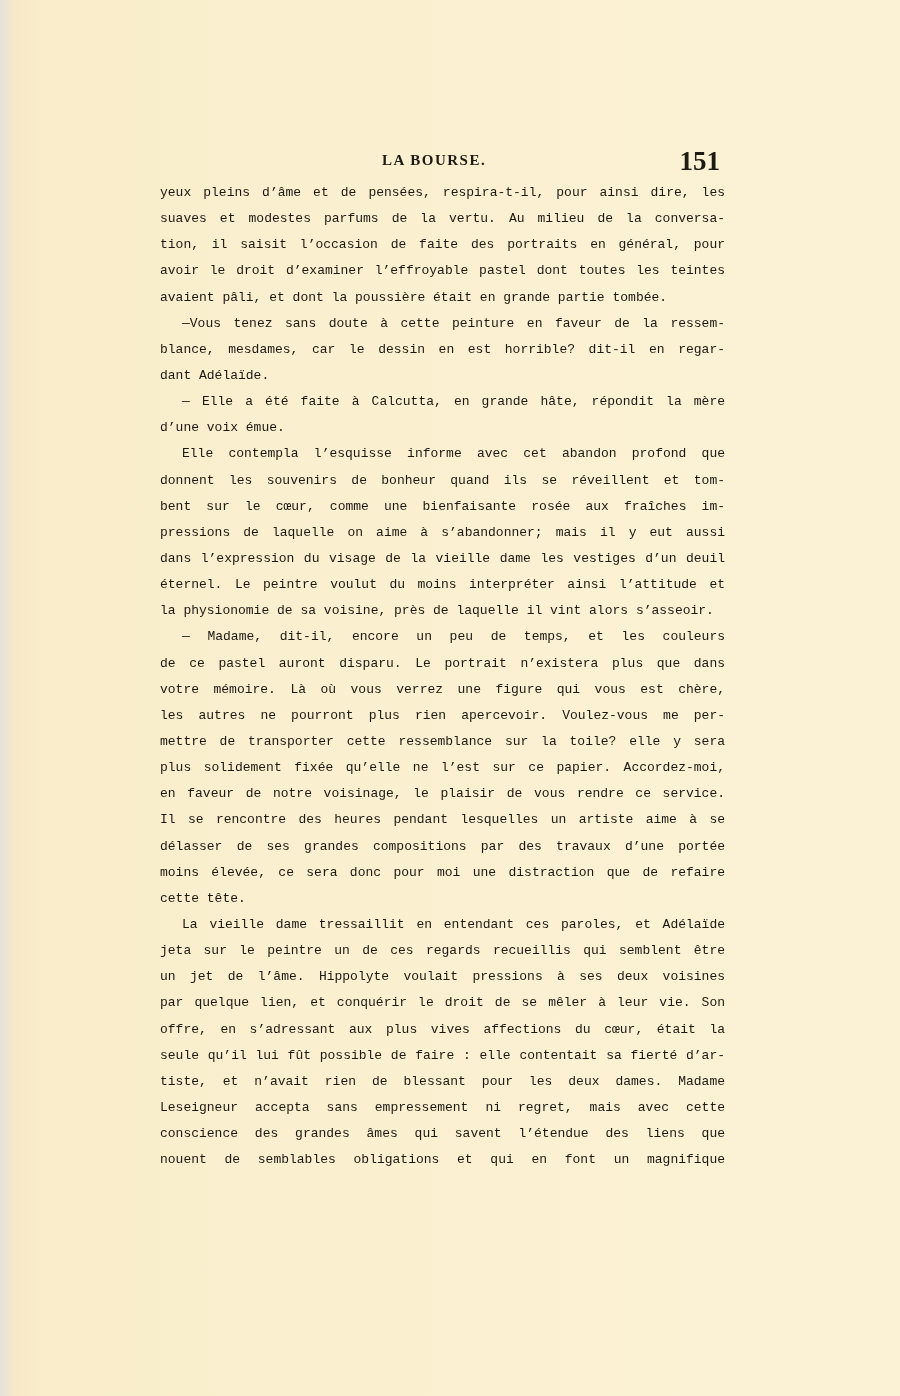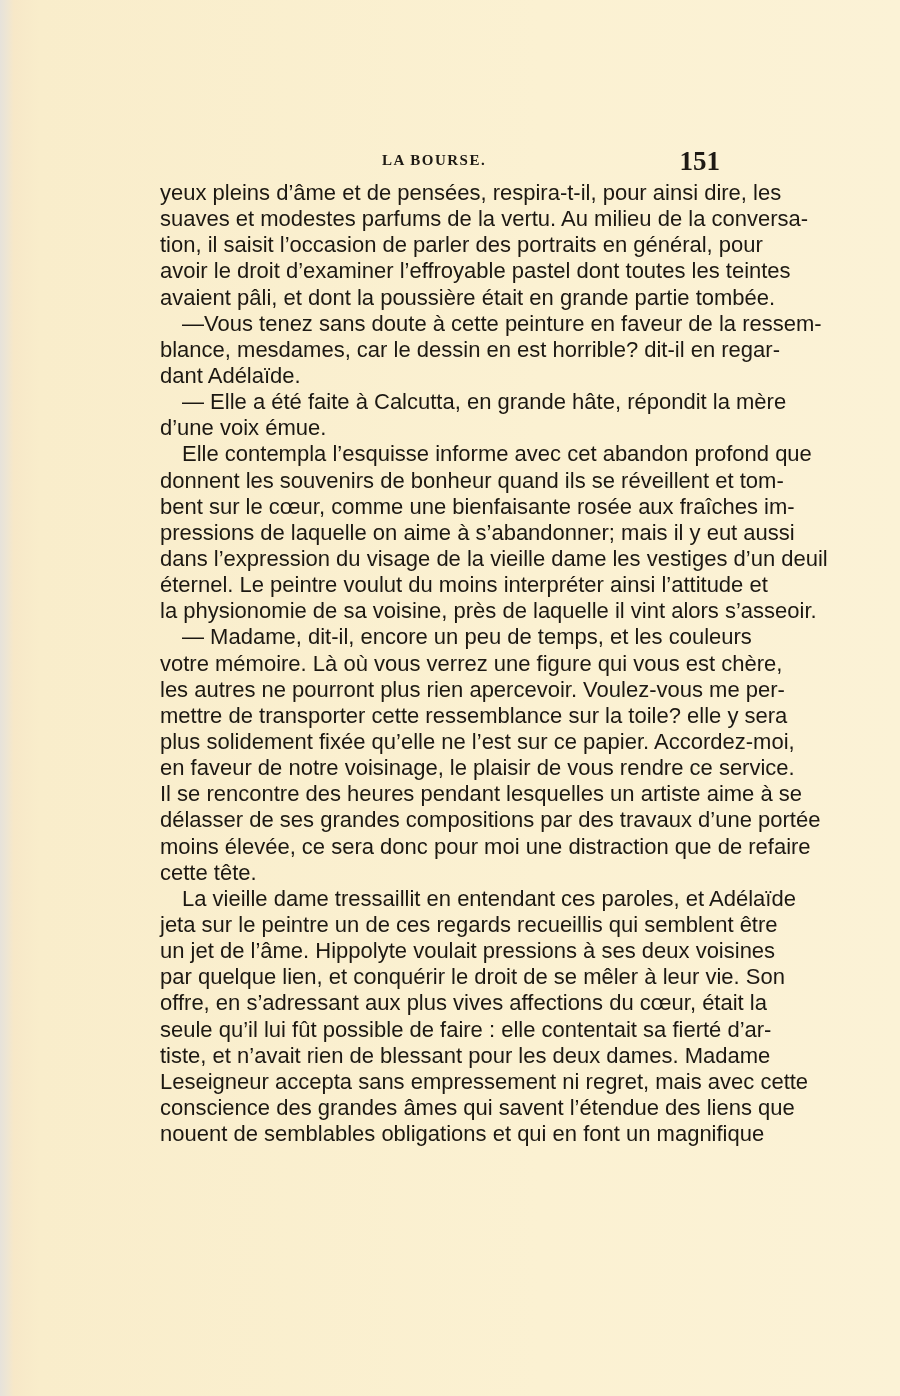--- a/index.html
+++ b/index.html
@@ -19,22 +19,22 @@
   .running-title {
     position: absolute; left: 222px; top: 4px;
     font-size: 15px; font-weight: bold; letter-spacing: 1.5px;
   }
   .page-number {
     position: absolute; right: 2px; top: -2px;
     font-size: 27px; font-weight: bold;
   }
   .body-text {
     position: absolute; left: 134px; top: 180px; width: 565px;
-    font-family: Liberation Sans, sans-serif; color: #1c1812;
-    font-size: 22px; line-height: 26.15px;
+    font-family: Liberation Mono, monospace; color: #1c1812;
+    font-size: 13px; line-height: 26.15px;
   }
   .line {
     display: block; white-space: nowrap;
     text-align: justify; text-align-last: justify;
     height: 26.15px;
   }
   .line.last { text-align-last: left; }
   .line.indent { padding-left: 22px; }
 </style>
 </head>
@@ -42,21 +42,21 @@
 
 <div class="page">
   <div class="header">
     <span class="running-title">LA BOURSE.</span>
     <span class="page-number">151</span>
   </div>
   <div class="body-text" id="body-text">
       <div>
         <span class="line">yeux pleins d’âme et de pensées, respira-t-il, pour ainsi dire, les</span>
         <span class="line">suaves et modestes parfums de la vertu. Au milieu de la conversa-</span>
-        <span class="line">tion, il saisit l’occasion de parler des portraits en général, pour</span>
+        <span class="line">tion, il saisit l’occasion de faite des portraits en général, pour</span>
         <span class="line">avoir le droit d’examiner l’effroyable pastel dont toutes les teintes</span>
         <span class="line last">avaient pâli, et dont la poussière était en grande partie tombée.</span>
       </div>
       <div>
         <span class="line indent">—Vous tenez sans doute à cette peinture en faveur de la ressem-</span>
         <span class="line">blance, mesdames, car le dessin en est horrible? dit-il en regar-</span>
         <span class="line last">dant Adélaïde.</span>
       </div>
       <div>
         <span class="line indent">— Elle a été faite à Calcutta, en grande hâte, répondit la mère</span>
@@ -66,20 +66,21 @@
         <span class="line indent">Elle contempla l’esquisse informe avec cet abandon profond que</span>
         <span class="line">donnent les souvenirs de bonheur quand ils se réveillent et tom-</span>
         <span class="line">bent sur le cœur, comme une bienfaisante rosée aux fraîches im-</span>
         <span class="line">pressions de laquelle on aime à s’abandonner; mais il y eut aussi</span>
         <span class="line">dans l’expression du visage de la vieille dame les vestiges d’un deuil</span>
         <span class="line">éternel. Le peintre voulut du moins interpréter ainsi l’attitude et</span>
         <span class="line last">la physionomie de sa voisine, près de laquelle il vint alors s’asseoir.</span>
       </div>
       <div>
         <span class="line indent">— Madame, dit-il, encore un peu de temps, et les couleurs</span>
+        <span class="line">de ce pastel auront disparu. Le portrait n’existera plus que dans</span>
         <span class="line">votre mémoire. Là où vous verrez une figure qui vous est chère,</span>
         <span class="line">les autres ne pourront plus rien apercevoir. Voulez-vous me per-</span>
         <span class="line">mettre de transporter cette ressemblance sur la toile? elle y sera</span>
         <span class="line">plus solidement fixée qu’elle ne l’est sur ce papier. Accordez-moi,</span>
         <span class="line">en faveur de notre voisinage, le plaisir de vous rendre ce service.</span>
         <span class="line">Il se rencontre des heures pendant lesquelles un artiste aime à se</span>
         <span class="line">délasser de ses grandes compositions par des travaux d’une portée</span>
         <span class="line">moins élevée, ce sera donc pour moi une distraction que de refaire</span>
         <span class="line last">cette tête.</span>
       </div>

